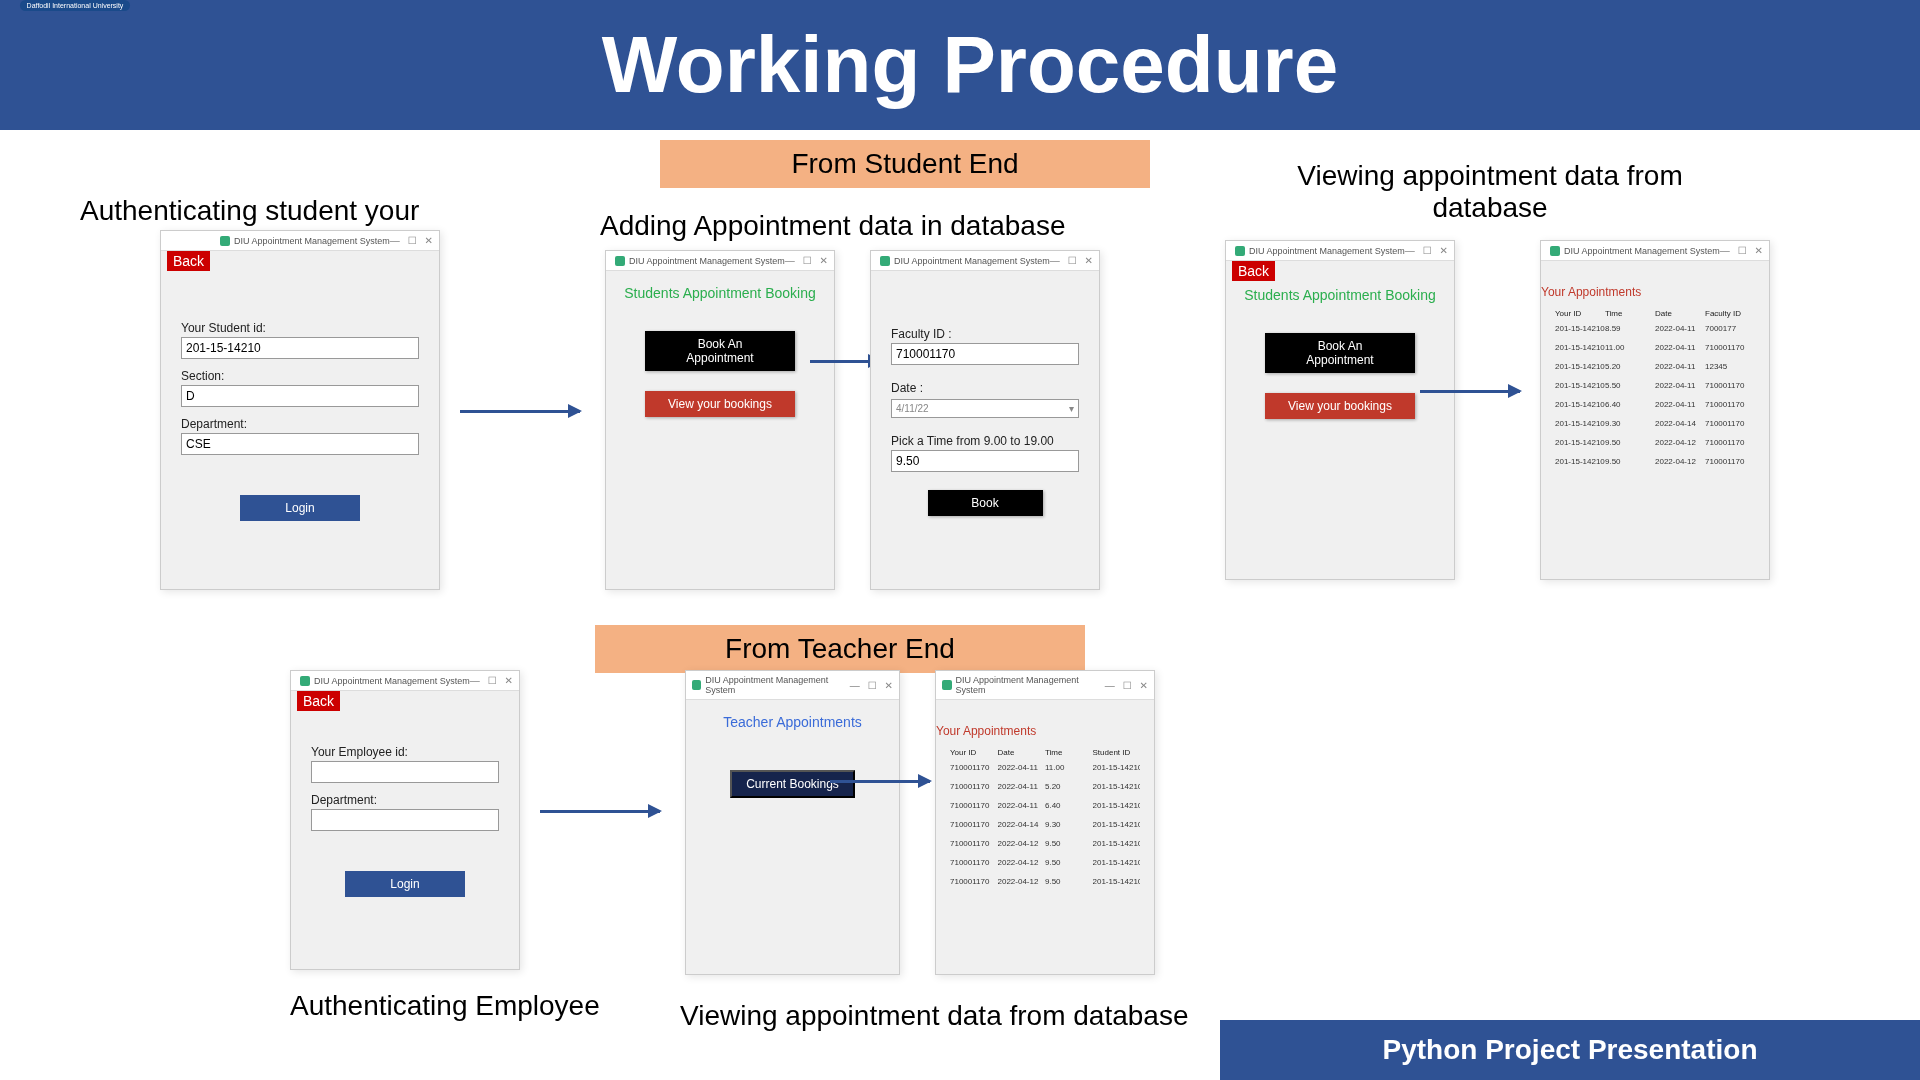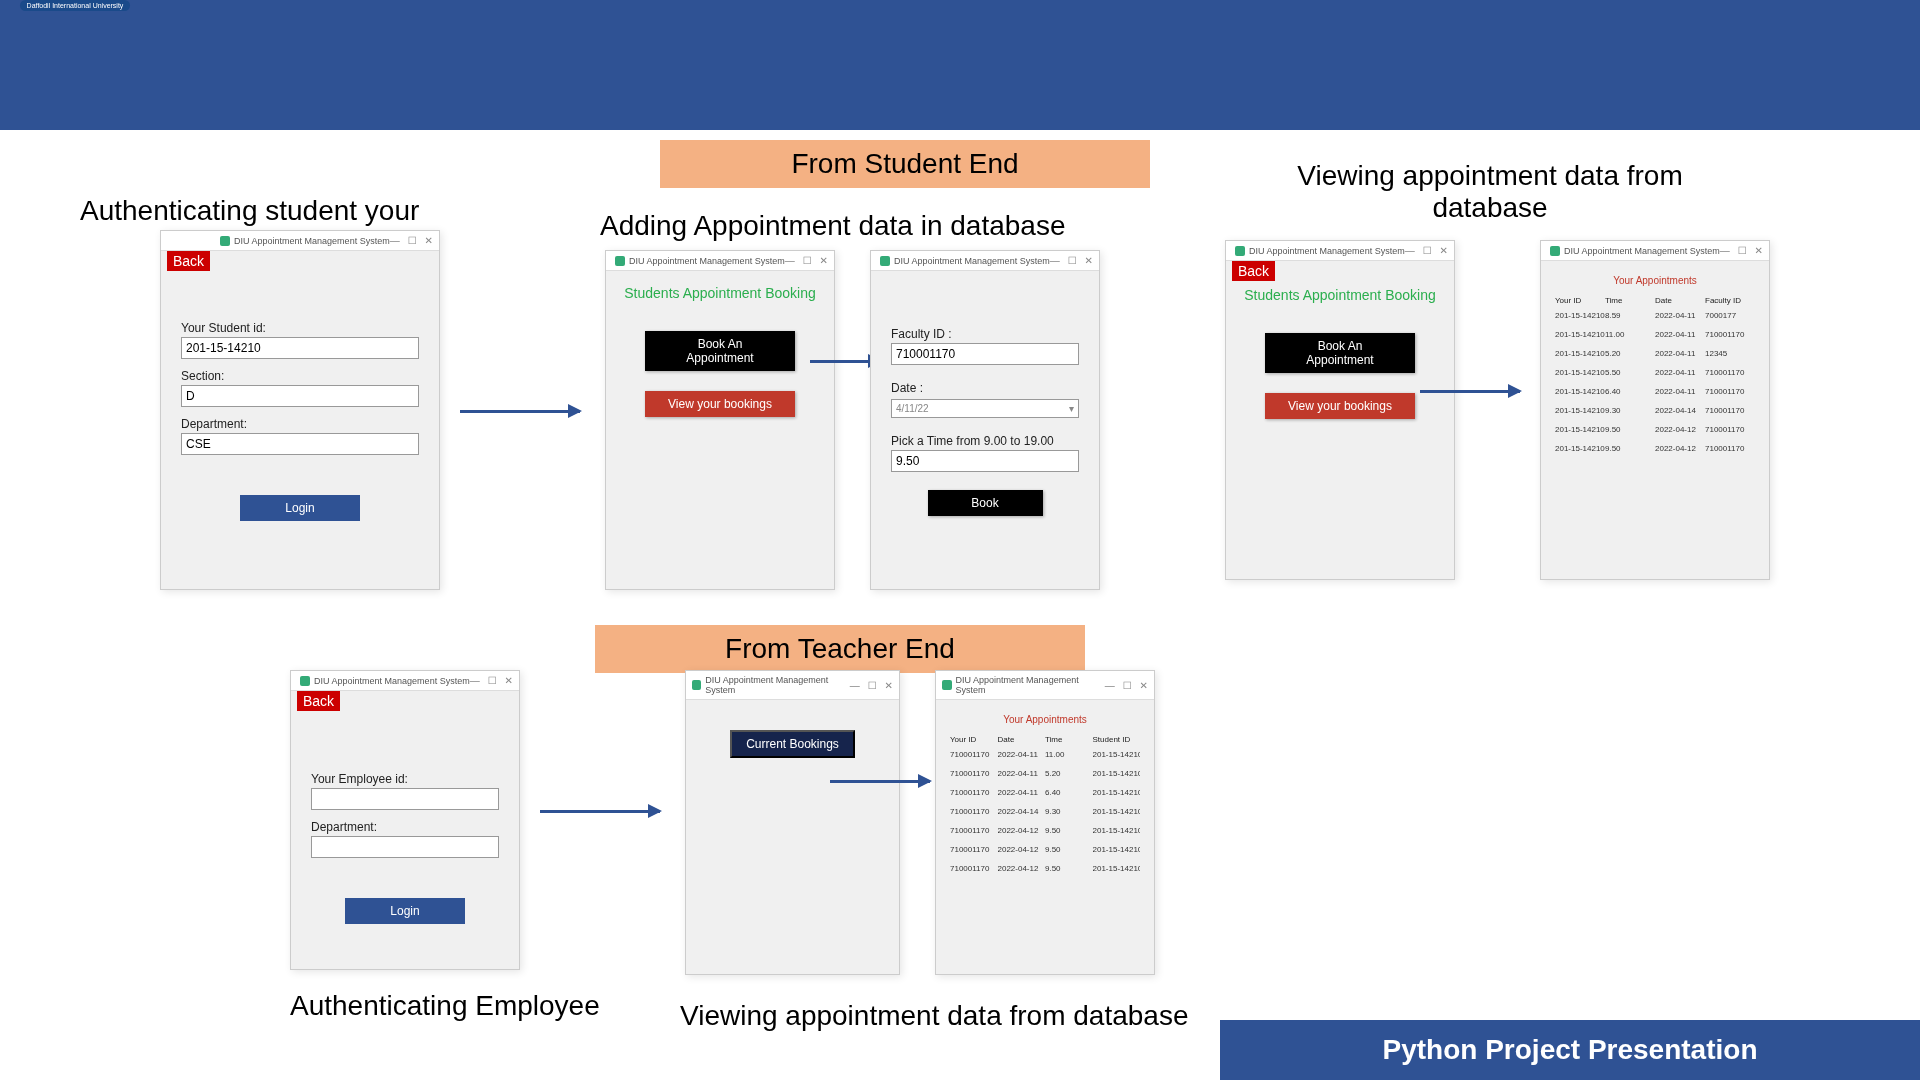--- a/index.html
+++ b/index.html
@@ -23,37 +23,38 @@
 .form-label { font-size: 12px; margin-top: 10px; color: #222; }
 .form-input { width: 100%; border: 1px solid #999; background: #fff; font-size: 12px; padding: 3px 4px; margin-top: 2px; }
 .btn { border: none; padding: 6px 20px; font-size: 12px; color: #fff; cursor: pointer; }
 .btn-blue { background: #2f5294; }
 .btn-green { background: #000000; box-shadow: 1px 1px 3px rgba(0,0,0,0.3); }
 .btn-red { background: #c0392b; box-shadow: 1px 1px 3px rgba(0,0,0,0.3); }
 .btn-navbtn { background: #16244c; color: #fff; padding: 5px 14px; font-size: 12px; }
 .center { text-align: center; }
 .heading-green { color: #2bae4e; font-size: 14px; font-weight: 500; text-align: center; padding: 14px 0 10px; }
 .heading-blue { color: #3a6bd8; font-size: 14px; font-weight: 500; text-align: center; padding: 14px 0 10px; }
-.heading-red { color: #c0392b; font-size: 10px; text-align: center; padding: 14px 0 10px; }
+.heading-red { color: #c0392b; font-size: 12px; padding: 24px 0 10px; }
 .arrow { position: absolute; height: 3px; background: #2f5294; }
 .arrow::after { content: ''; position: absolute; right: -2px; top: -6px; border-left: 14px solid #2f5294; border-top: 7px solid transparent; border-bottom: 7px solid transparent; }
 .table { font-size: 8px; width: 100%; padding: 0 14px; }
 .table-header { display: flex; font-weight: normal; margin-bottom: 6px; color: #222; }
 .table-row { display: flex; margin-bottom: 10px; color: #333; }
 .col { flex: 1; white-space: nowrap; overflow: hidden; }
 .footer { position: absolute; bottom: 0; right: 0; width: 700px; height: 60px; background: #2f5294; color: #fff; font-weight: bold; font-size: 28px; display: flex; align-items: center; justify-content: center; }
 .date-select { width: 100%; border: 1px solid #999; background: #fff; font-size: 10px; padding: 3px 4px; margin-top: 4px; color: #888; display:flex; justify-content:space-between; align-items:center; }
 </style>
 </head>
 <body>
 
 <div class="header">
   <div class="logo">
     <div class="logo-top">Daffodil International University</div>
   </div>
+  <div class="title">Working Procedure</div>
 </div>
 
 <div class="section-banner" style="left:660px; top:140px; width:490px;">From Student End</div>
 
 <div class="caption" style="left:80px; top:195px;">Authenticating student your</div>
 <div class="caption" style="left:600px; top:210px;">Adding Appointment data in database</div>
 <div class="caption" style="left:1270px; top:160px; width:440px; white-space:pre-line;">Viewing appointment data from
 database</div>
 
 <div class="window" style="left:160px; top:230px; width:280px; height:360px;">
@@ -238,21 +239,21 @@
         <span class="wt-icon"></span>
         <span>DIU Appointment Management System</span>
       </div>
     <div class="window-ctrls">
         <span>—</span>
         <span>☐</span>
         <span>✕</span>
       </div>
   </div>
   <div class="back-btn">Back</div>
-  <div class="form-body" style="padding-top:71px;">
+  <div class="form-body" style="padding-top:44px;">
     <div class="form-label">Your Employee id:</div>
     <input class="form-input" style="">
     <div class="form-label">Department:</div>
     <input class="form-input" style="">
     <div class="center" style="margin-top:40px;">
       <button class="btn btn-blue" style="width:120px;">Login</button>
     </div>
   </div>
 </div>
 
@@ -265,20 +266,21 @@
     <div class="wt-left">
         <span class="wt-icon"></span>
         <span>DIU Appointment Management System</span>
       </div>
     <div class="window-ctrls">
         <span>—</span>
         <span>☐</span>
         <span>✕</span>
       </div>
   </div>
+  <div class="heading-blue">Teacher Appointments</div>
   <div class="center" style="margin-top:30px;">
     <button class="btn-navbtn">Current Bookings</button>
   </div>
 </div>
 
 <div class="arrow" style="left:830px; top:780px; width:100px;"></div>
 
 <div class="window" style="left:935px; top:670px; width:220px; height:305px;">
   <div class="window-title">
     <div class="wt-left">

